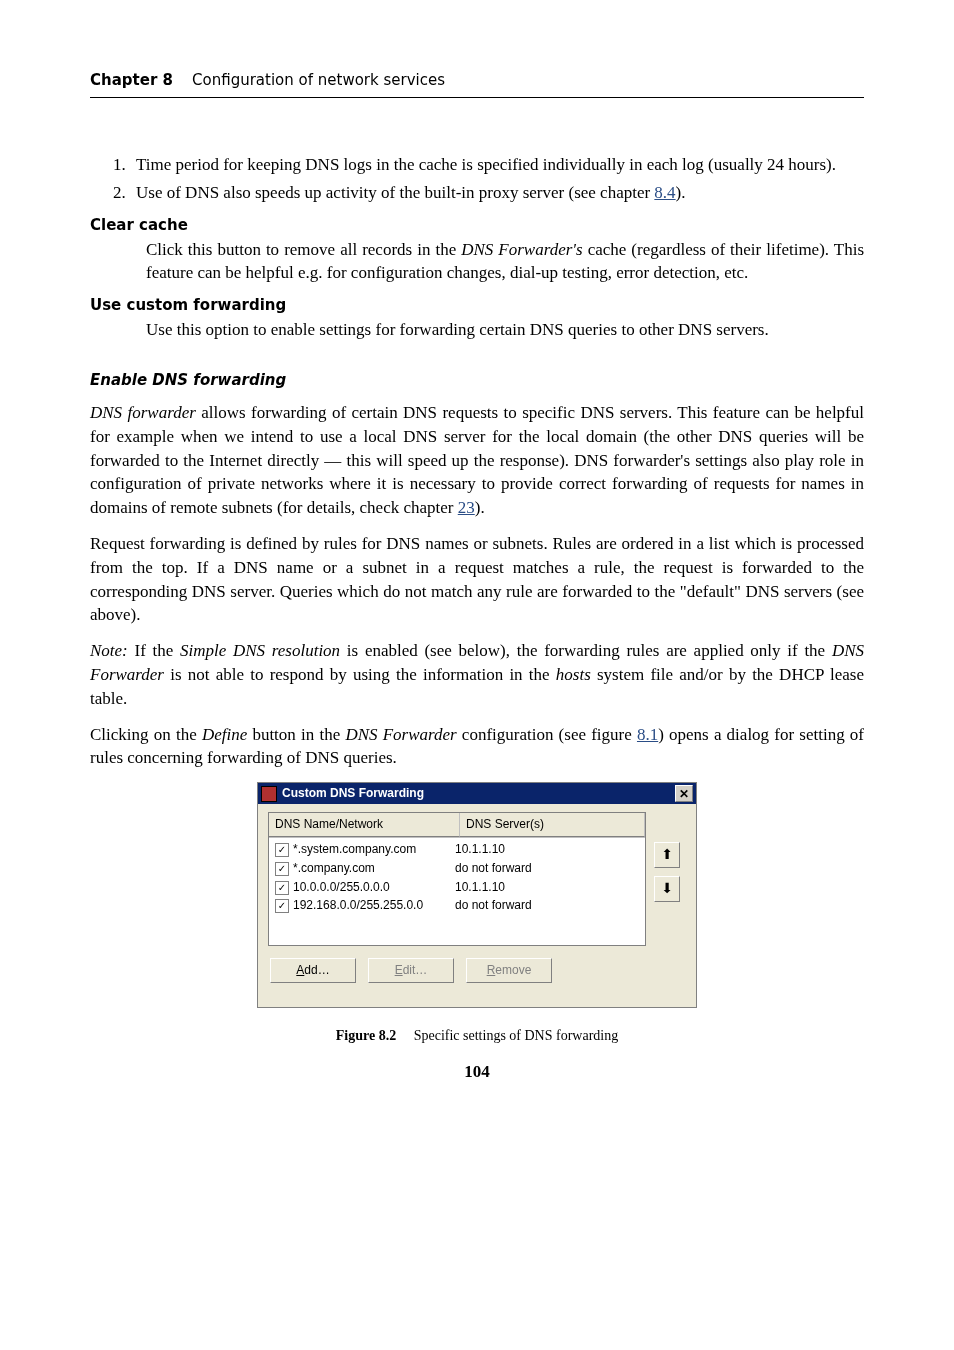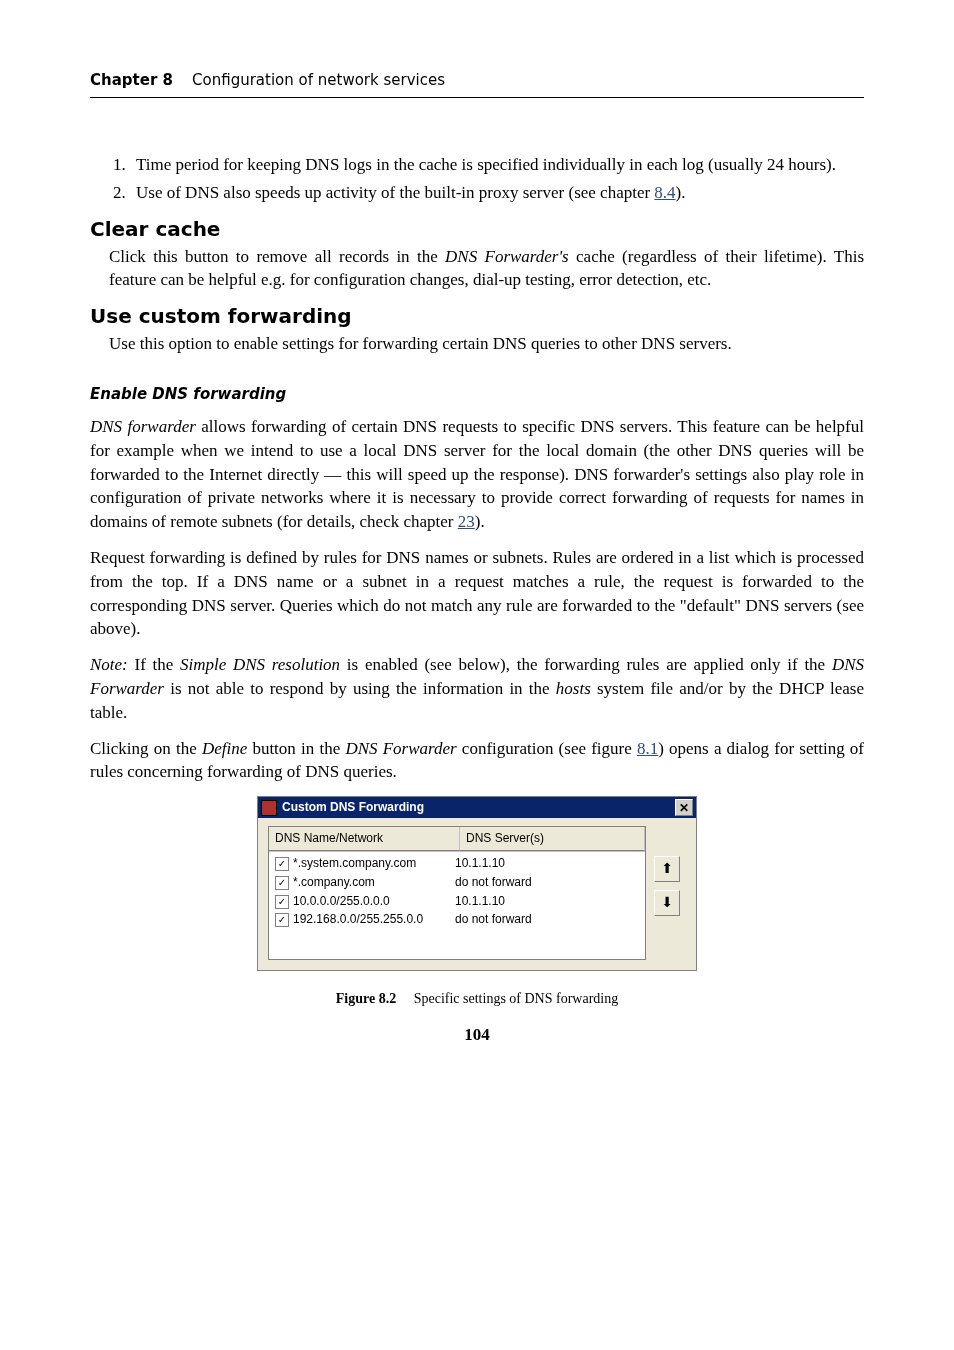--- a/index.html
+++ b/index.html
@@ -25,26 +25,26 @@
     padding: 0;
   }
   ol.numlist li {
     text-align: justify;
     padding-left: 6px;
     margin-bottom: 4px;
   }
   .term {
     font-family: "DejaVu Sans", Arial, sans-serif;
     font-weight: bold;
-    font-size: 20px;
+    font-size: 15px;
     margin-top: 10px;
     margin-bottom: 2px;
   }
   .defbody {
-    margin-left: 19px;
+    margin-left: 56px;
     text-align: justify;
     margin-bottom: 8px;
   }
   .subhead {
     font-family: "DejaVu Sans", Arial, sans-serif;
     font-style: italic;
     font-weight: bold;
     color: #000000;
     font-size: 15px;
     margin-top: 28px;
@@ -244,20 +244,25 @@
                   <span class="nm">10.0.0.0/255.0.0.0</span>
                   <span class="sv">10.1.1.10</span>
                 </div>
                 <div class="lv-row">
                   <span class="chk"><span class="chkbox"></span></span>
                   <span class="nm">192.168.0.0/255.255.0.0</span>
                   <span class="sv">do not forward</span>
                 </div>
               </div>
           </div>
+          <div class="btnrow">
+            <div class="btn"><span class="u">A</span><span>dd…</span></div>
+            <div class="btn disabled"><span class="u">E</span><span>dit…</span></div>
+            <div class="btn disabled"><span class="u">R</span><span>emove</span></div>
+          </div>
         </div>
         <div class="sidebtns">
           <div class="arrowbtn">
               <span>⬆</span>
             </div>
           <div class="arrowbtn">
               <span>⬇</span>
             </div>
         </div>
       </div>

